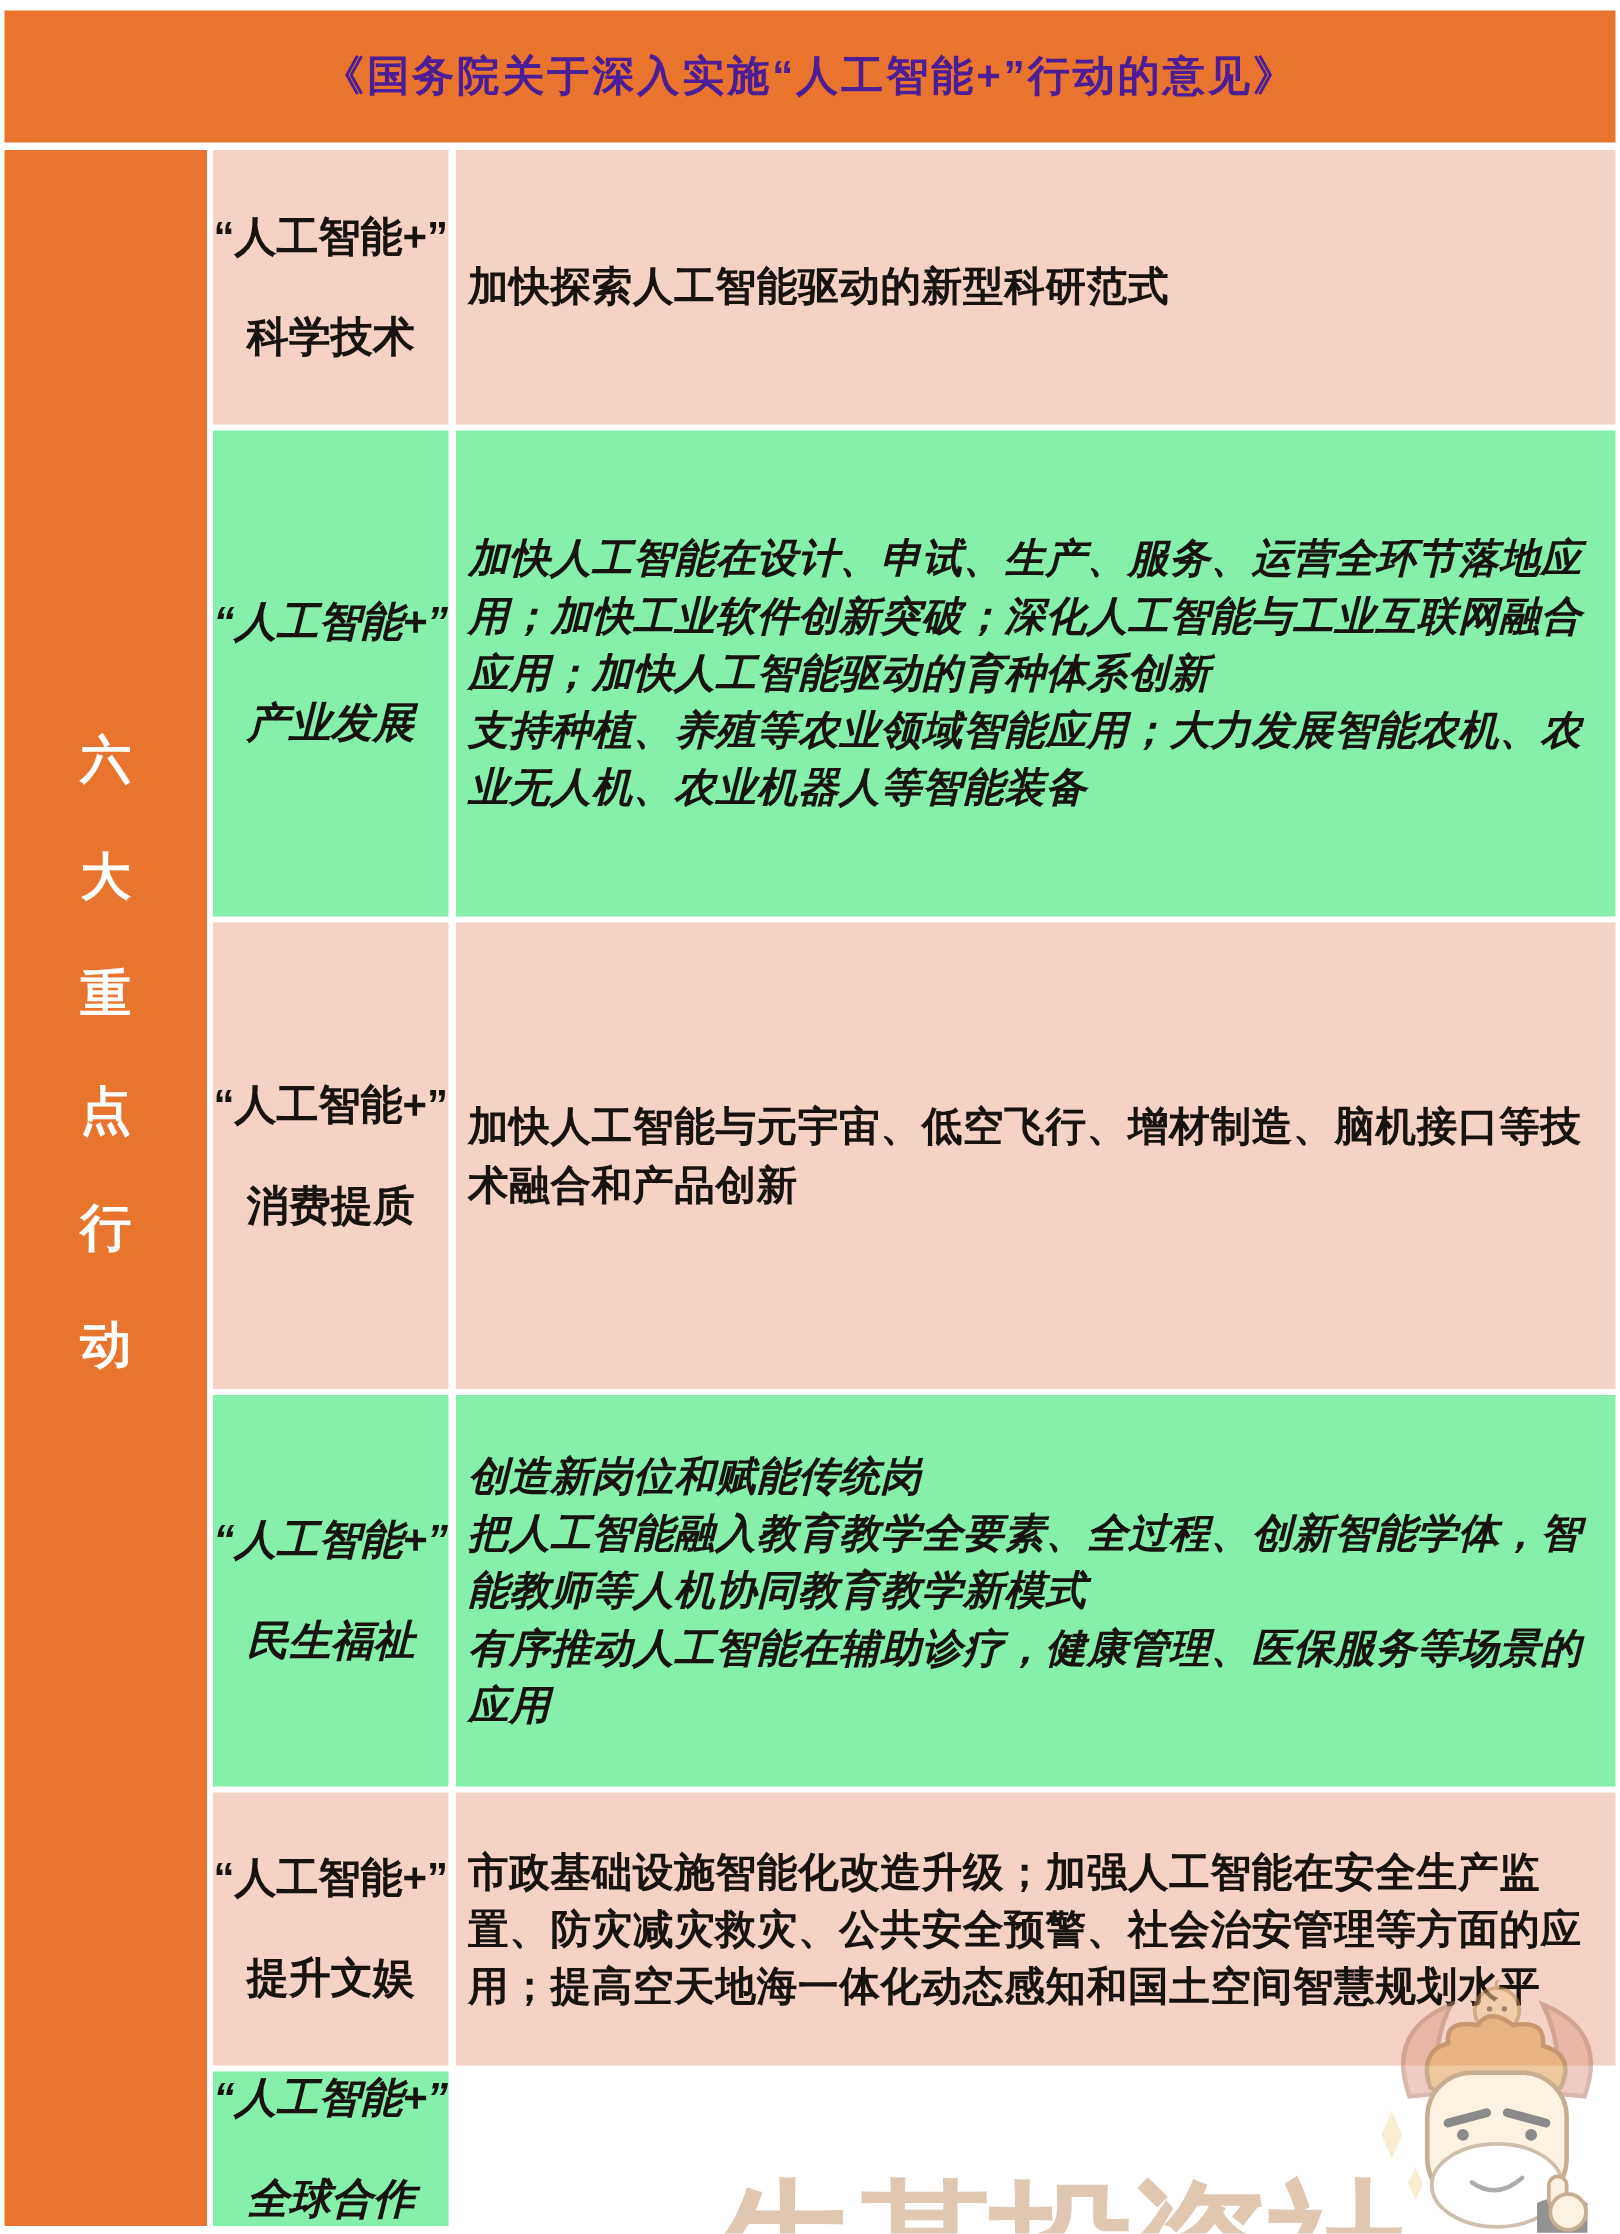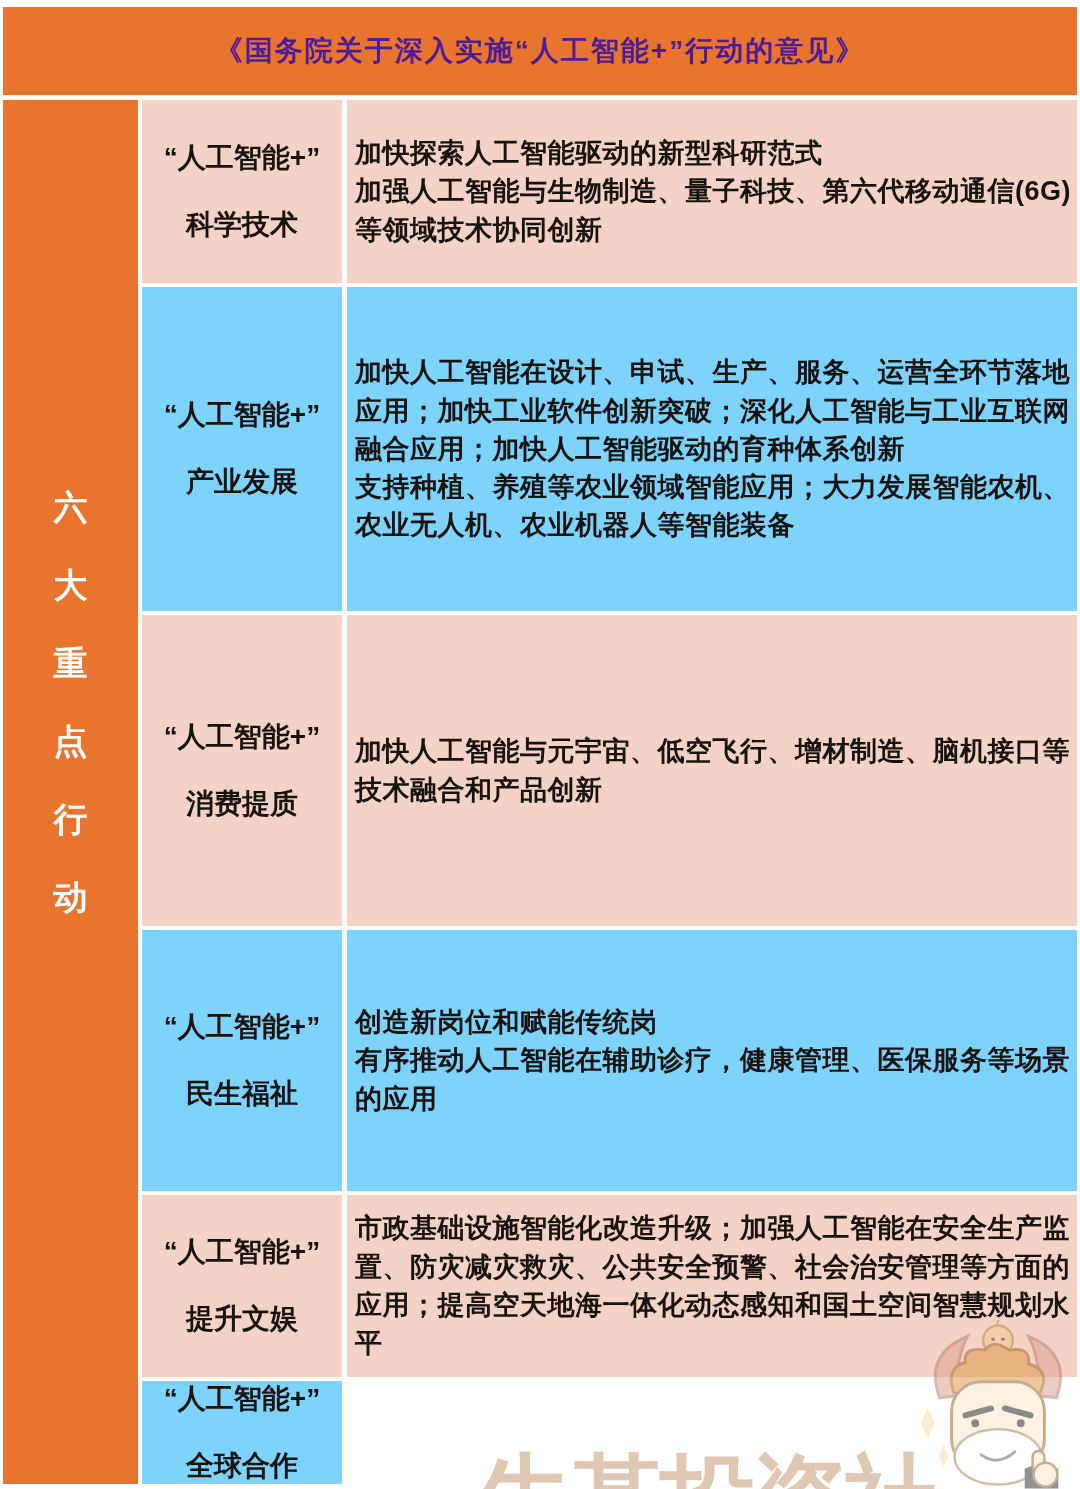--- a/index.html
+++ b/index.html
@@ -36,23 +36,23 @@
     position:absolute;left:142px;right:3px;
     display:flex;gap:5px;
   }
   .row-1{top:100px;height:183px;}
   .row-2{top:287px;height:324px;}
   .row-3{top:615px;height:311px;}
   .row-4{top:930px;height:261px;}
   .row-5{top:1195px;height:182px;}
   .row-6{top:1381px;height:103px;}
   .bg-dark  .cat,.bg-dark  .content{background:#F4D2C6;}
-  .bg-light .cat,.bg-light .content{background:#7dd3fc;}
+  .bg-light .cat,.bg-light .content{background:#86efac;font-style:italic;}
   .cat{
-    width:200px;flex:none;
+    width:157px;flex:none;
     display:flex;flex-direction:column;align-items:center;justify-content:center;gap:36px;
     text-align:center;
   }
   .cat .tag,.cat .name{font-size:28px;font-weight:800;line-height:1.1;white-space:nowrap;}
   .content{
     flex:1;
     display:flex;flex-direction:column;justify-content:center;
     padding:6px 4px 6px 8px;box-sizing:border-box;
   }
   .content p{
@@ -89,21 +89,20 @@
   </div>
 </div>
 
 <div class="row row-1 bg-dark">
   <div class="cat">
     <div class="tag">“人工智能+”</div>
     <div class="name">科学技术</div>
   </div>
   <div class="content">
     <p>加快探索人工智能驱动的新型科研范式</p>
-    <p>加强人工智能与生物制造、量子科技、第六代移动通信(6G)等领域技术协同创新</p>
   </div>
 </div>
 
 <div class="row row-2 bg-light">
   <div class="cat">
     <div class="tag">“人工智能+”</div>
     <div class="name">产业发展</div>
   </div>
   <div class="content">
     <p>加快人工智能在设计、申试、生产、服务、运营全环节落地应用；加快工业软件创新突破；深化人工智能与工业互联网融合应用；加快人工智能驱动的育种体系创新</p>
@@ -121,20 +120,21 @@
   </div>
 </div>
 
 <div class="row row-4 bg-light">
   <div class="cat">
     <div class="tag">“人工智能+”</div>
     <div class="name">民生福祉</div>
   </div>
   <div class="content">
     <p>创造新岗位和赋能传统岗</p>
+    <p>把人工智能融入教育教学全要素、全过程、创新智能学体，智能教师等人机协同教育教学新模式</p>
     <p>有序推动人工智能在辅助诊疗，健康管理、医保服务等场景的应用</p>
   </div>
 </div>
 
 <div class="row row-5 bg-dark">
   <div class="cat">
     <div class="tag">“人工智能+”</div>
     <div class="name">提升文娱</div>
   </div>
   <div class="content">

